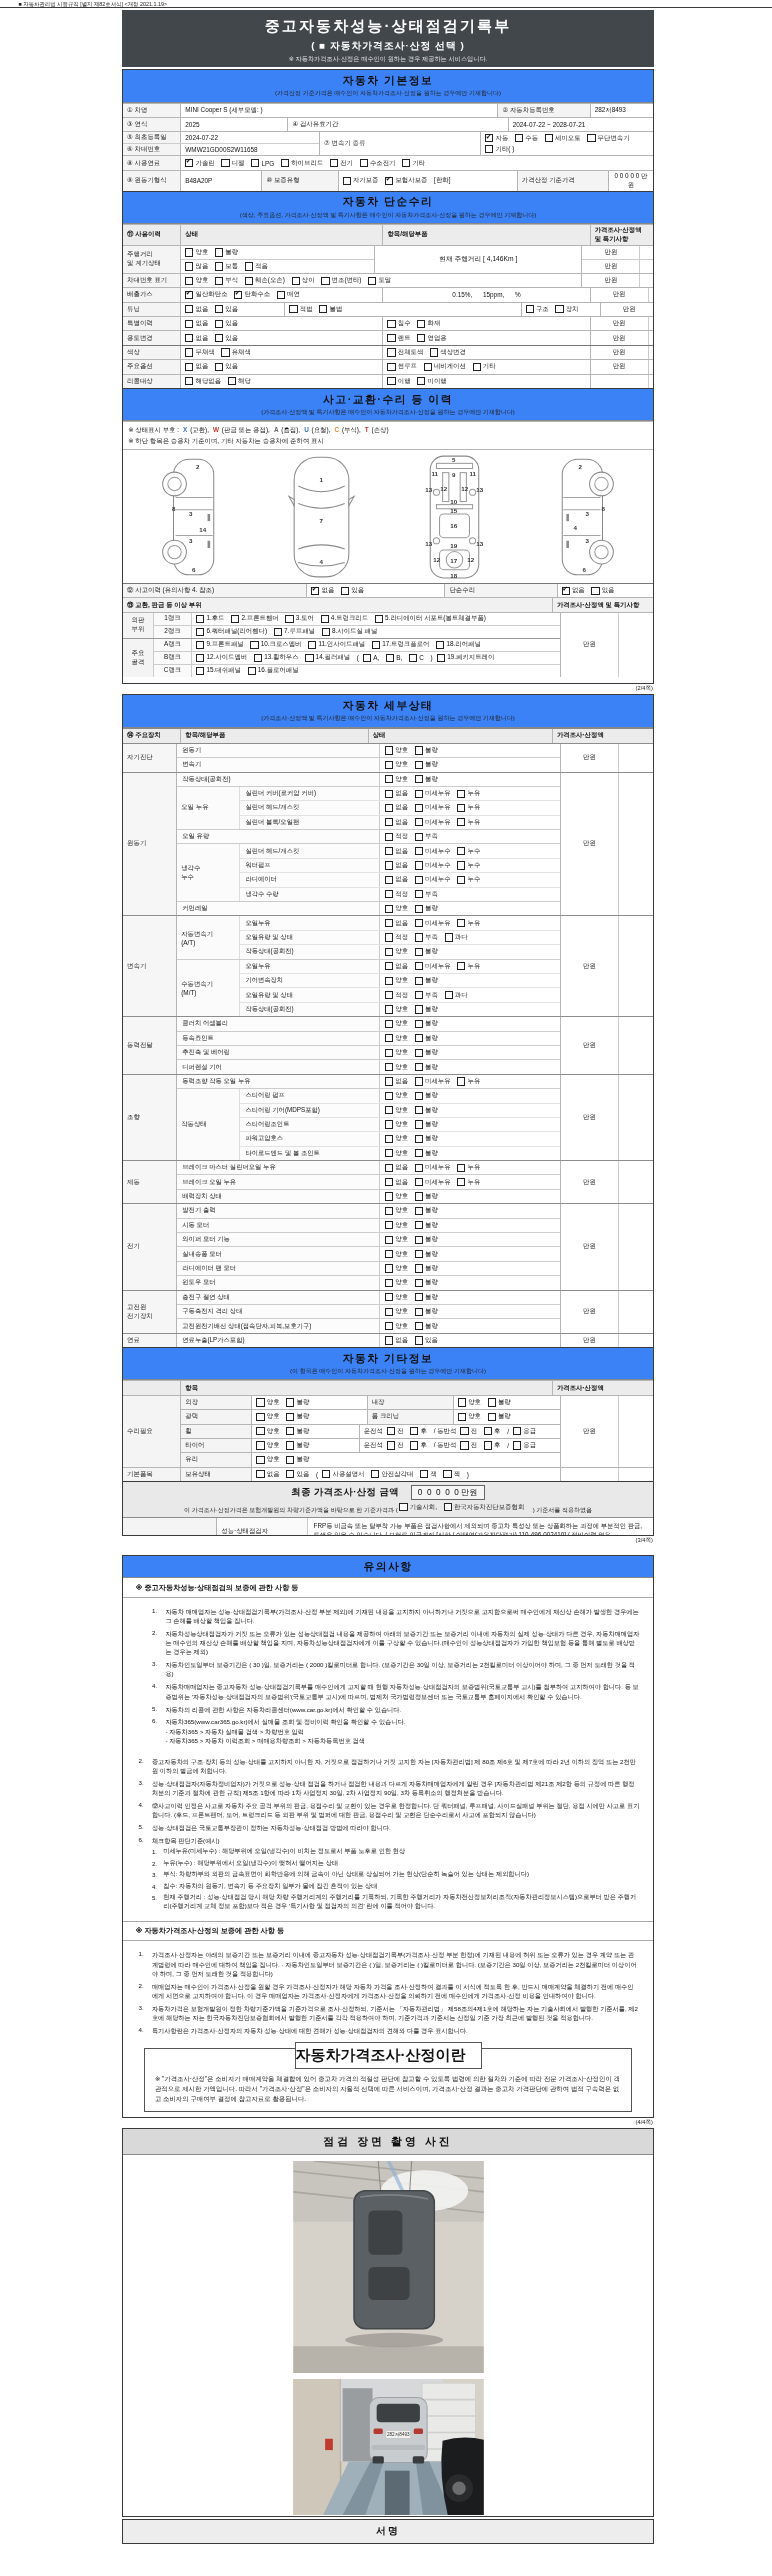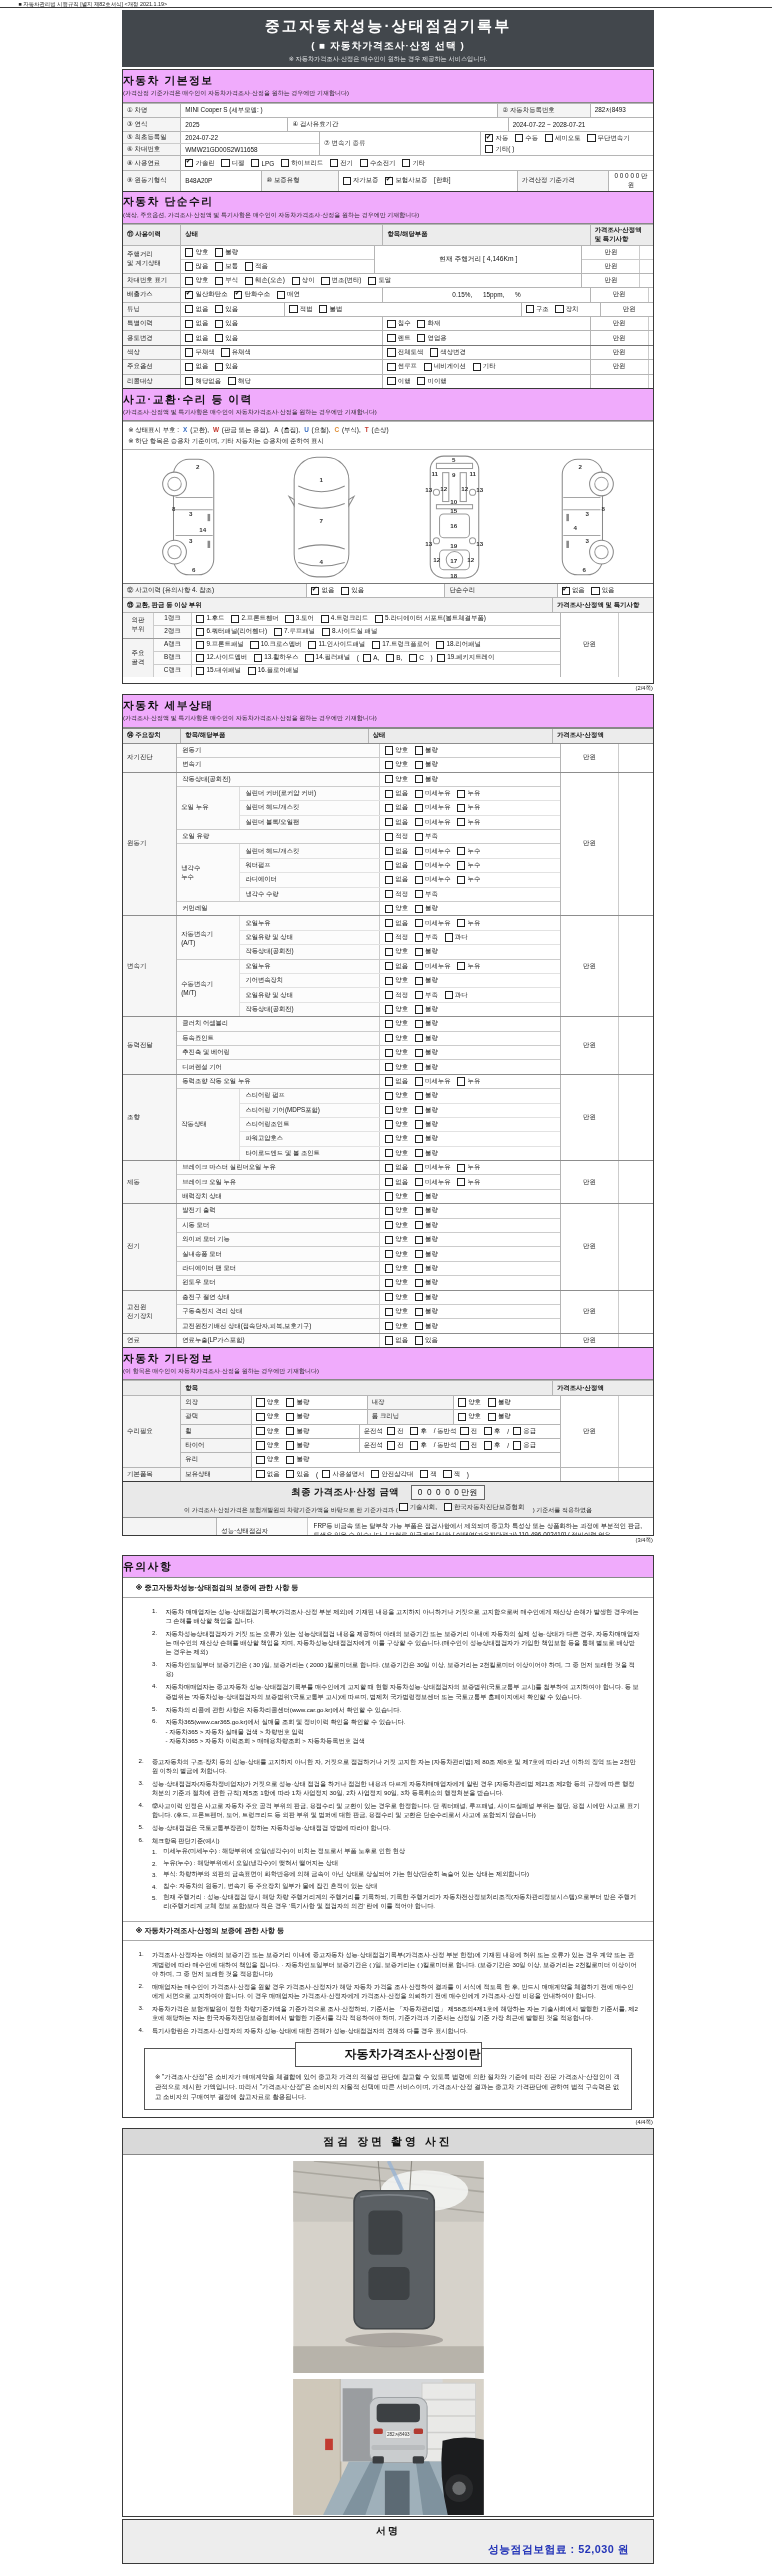--- a/index.html
+++ b/index.html
@@ -9,21 +9,21 @@
   .toprule{position:absolute;left:0;top:7.2px;width:773px;border-top:1.5px solid #3c3c3c;}
   .page{position:absolute;left:122px;top:10.3px;width:532px;}
   
   .dhead{background:#42474c;color:#fff;padding:6.2px 0 3.1px;}
   .dhead h1{margin:1px 0 0;text-align:center;font-size:15px;letter-spacing:2.1px;font-weight:bold;}
   .dhead .dsub{text-align:center;font-size:9.8px;font-weight:bold;margin-top:3.1px;letter-spacing:1px;}
   .dhead .dnote{text-align:center;font-size:6.2px;color:#e3e5e7;margin-top:2.6px;}
   .dhead .docno{font-size:7.7px;font-weight:bold;padding:5.2px 0 1px 5.2px;}
   
   .box{border:1px solid #3a3a3a;margin-top:2.1px;overflow:hidden;background:#fff;}
-  .tband{background:#f0abfc;padding:3.6px 0 3.1px;border-bottom:0.5px solid #888;}
+  .tband{background:#3b82f6;text-align:center;padding:3.6px 0 3.1px;border-bottom:0.5px solid #888;}
   .tband .t{font-size:10.8px;font-weight:bold;letter-spacing:1.5px;}
   .tband .s{font-size:6px;color:#222;margin-top:1.5px;}
   .tband.bt{border-top:1px solid #3a3a3a;}
   .pgmark{text-align:right;font-size:5.7px;color:#222;padding:1px 1px 0 0;}
   
   .frow{display:flex;border-top:0.5px solid #b5b5b5;min-height:13.4px;align-items:stretch;}
   .frow:first-child{border-top:none;}
   .fc{display:flex;align-items:center;padding:1px 4.1px;font-size:6.4px;border-left:0.5px solid #b5b5b5;white-space:pre-line;}
   .fc:first-child{border-left:none;}
   .lab{background:#f4f4f4;}
@@ -103,21 +103,21 @@
   .notice-sub{font-size:7.2px;font-weight:bold;padding:4.6px 0 4.1px 12.4px;border-bottom:0.5px solid #aaa;}
   .n-list{padding:5.2px 13.4px 4.1px 15.5px;}
   .n-item{display:flex;margin:3.6px 0;}
   .n-item .nn{flex:0 0 13.4px;font-size:6.2px;}
   .n-item .nt{flex:1;font-size:6.2px;line-height:1.5;white-space:pre-line;}
   .n-sublist{margin-top:1.5px;}
   .n-sub{display:flex;margin:2.1px 0;}
   .n-sub .nn{flex:0 0 11.3px;font-size:6.2px;}
   .n-sub .nt{flex:1;font-size:6.2px;line-height:1.45;}
   .defbox{border:0.5px solid #555;margin:5.2px 20.6px 7.2px;padding:6.2px 10.3px 7.2px;position:relative;}
-  .defbox .dtit{width:185px;margin:-13.4px auto 5.2px;background:#fff;border:0.5px solid #555;text-align:right;font-size:12px;font-weight:bold;padding:3.1px 0;}
+  .defbox .dtit{width:185px;margin:-13.4px auto 5.2px;background:#fff;border:0.5px solid #555;text-align:left;font-size:15px;font-weight:bold;padding:3.1px 0;}
   .defbox .dtxt{font-size:6.4px;line-height:1.55;}
   
   .photoband{background:#d9d9d9;text-align:center;padding:5.2px 0;border-bottom:0.5px solid #888;}
   .photoband .t{font-size:10.8px;font-weight:bold;letter-spacing:3.1px;}
   .photos{display:flex;flex-direction:column;align-items:center;padding:6.2px 0 7.2px;gap:6.2px;}
   
   .signbox{border:1px solid #3a3a3a;margin-top:2.1px;background:#ededed;padding:4.1px 0 5.2px;}
   .signbox .st{text-align:center;font-size:9.8px;font-weight:bold;letter-spacing:2.1px;}
   .signbox .fee{text-align:right;font-size:10.8px;font-weight:bold;color:#2435b8;padding:5.2px 24px 1px 0;letter-spacing:0.5px;}
 </style>
@@ -1742,17 +1742,16 @@
         <rect x="232" y="150" width="22" height="14" rx="3" fill="#3a3d40"></rect>
         <path d="M290,120 Q330,108 370,118 L370,264 L300,264 Q282,190 290,120 Z" fill="#1b1c1e"></path>
         <circle cx="322" cy="212" r="27" fill="#2a2b2d"></circle>
         <circle cx="322" cy="212" r="13" fill="#6a6c6e"></circle>
       </svg>
     </div>
   </div>
 
   <div class="signbox">
     <div class="st">서명</div>
-    <div class="fee">성능점검보험료 : 52,030 원</div>
   </div>
 
 </div>
 
 
 </body></html>

